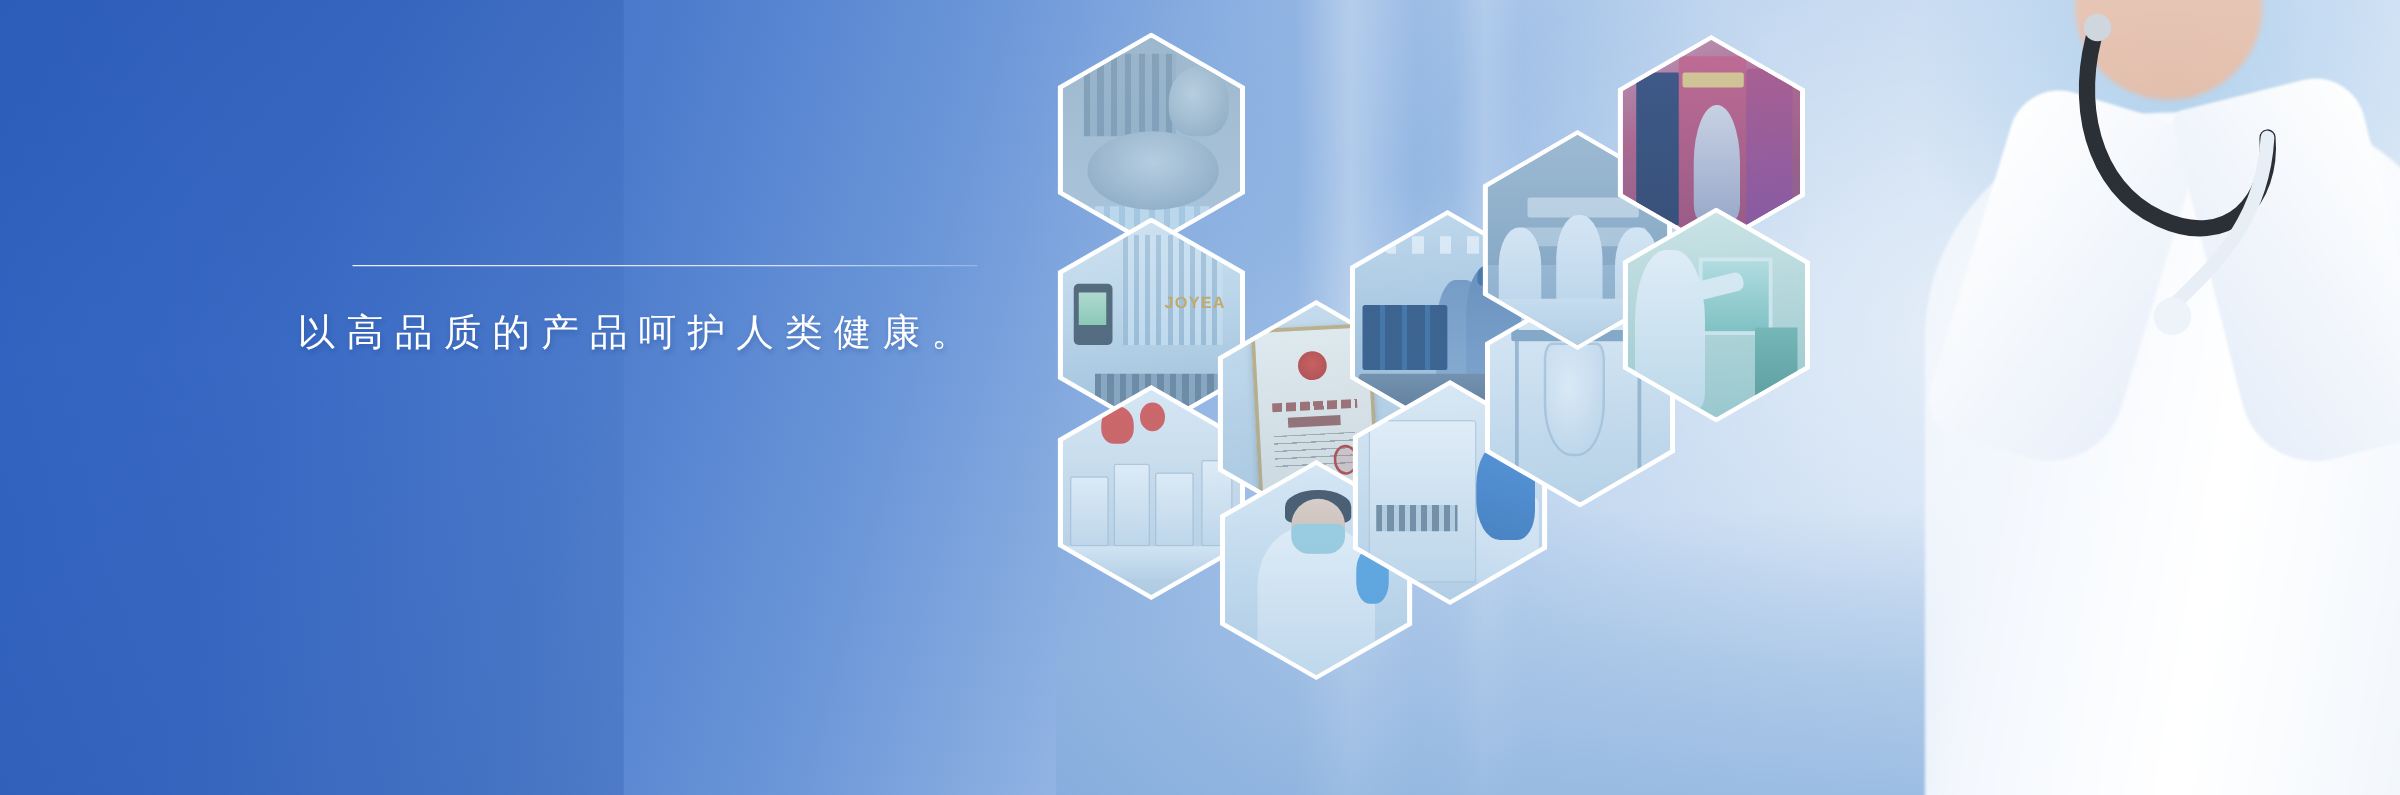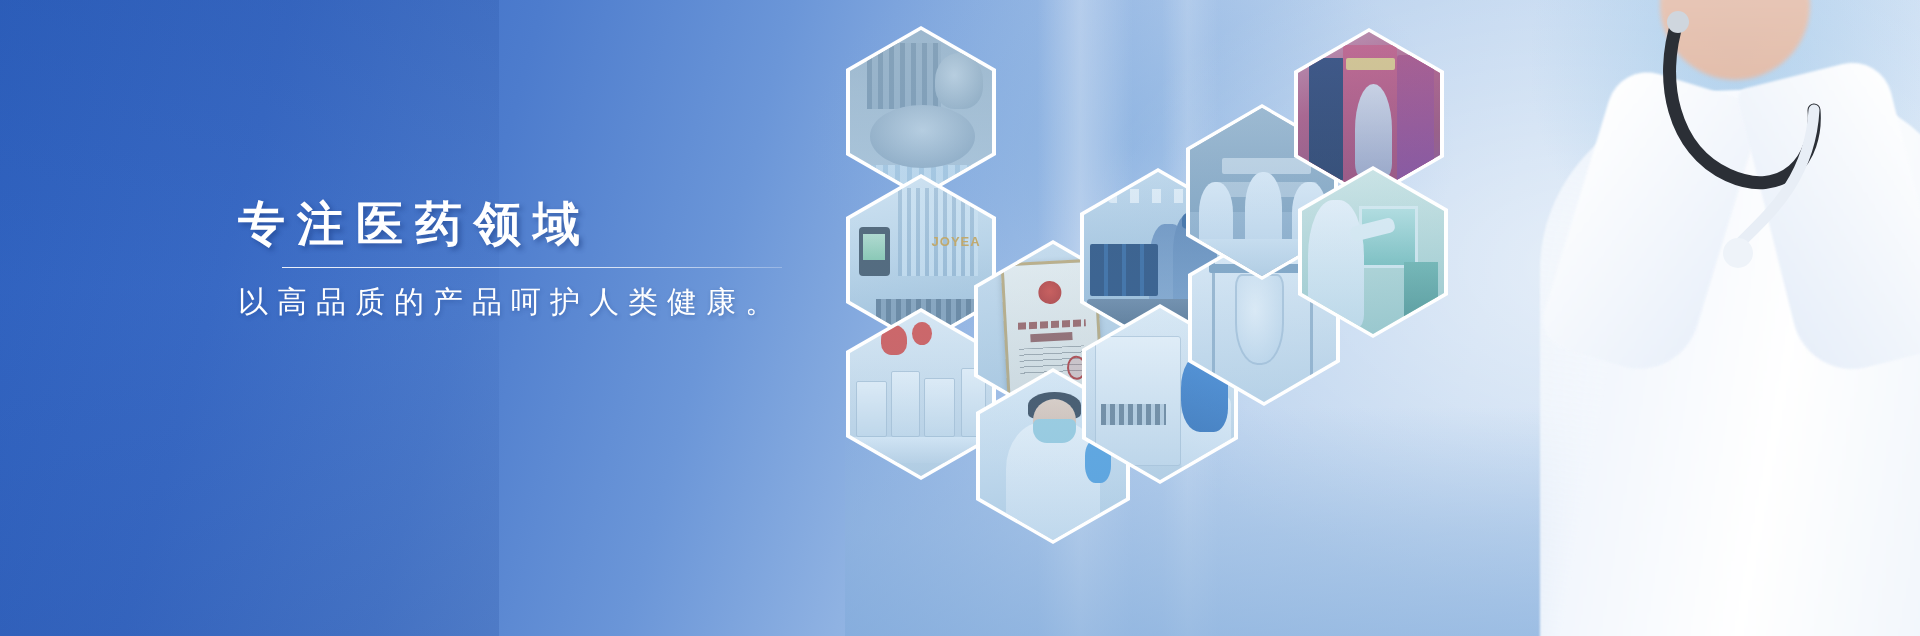--- a/index.html
+++ b/index.html
@@ -40,21 +40,21 @@
   .steth svg{width:100%;height:100%;filter:blur(.5px);}
   .doc-haze{position:absolute;right:0;top:0;width:430px;height:360px;
     background:radial-gradient(ellipse at 55% 25%,rgba(150,195,230,.55),rgba(190,215,238,0) 62%);}
 
   
   .copy{position:absolute;left:238px;top:196px;width:620px;}
   .headline{font-size:47px;line-height:1.18;color:#ffffff;font-weight:700;
     letter-spacing:12px;text-shadow:3px 3px 5px rgba(20,52,120,.45);white-space:nowrap;}
   .rule{margin:16px 0 0 44px;width:500px;height:1px;
     background:linear-gradient(90deg,rgba(255,255,255,.9),rgba(255,255,255,.75) 70%,rgba(255,255,255,.25));}
-  .subline{margin-top:14px;font-size:30px;line-height:1.3;color:#ffffff;
+  .subline{margin-top:34px;font-size:30px;line-height:1.3;color:#ffffff;
     letter-spacing:9px;text-shadow:1px 2px 4px rgba(20,52,120,.30);white-space:nowrap;}
 
   
   .collage{position:absolute;left:828px;top:8px;width:640px;height:520px;}
   .hex{position:absolute;
     clip-path:polygon(50% 0%,100% 25%,100% 75%,50% 100%,0% 75%,0% 25%);
     background:#ffffff;display:block;}
   .hex .inner{position:absolute;inset:4px;
     clip-path:polygon(50% 0%,100% 25%,100% 75%,50% 100%,0% 75%,0% 25%);
     overflow:hidden;}
@@ -223,21 +223,20 @@
       <svg viewBox="0 0 250 300">
         <path d="M60 10 C40 70 55 140 110 165 C165 190 200 150 196 100" fill="none" stroke="#2b2f36" stroke-width="13" stroke-linecap="round"></path>
         <path d="M196 100 C192 170 150 205 120 235" fill="none" stroke="#e8eef6" stroke-width="11" stroke-linecap="round"></path>
         <circle cx="120" cy="243" r="15" fill="#eef3f9"></circle>
         <circle cx="60" cy="12" r="11" fill="#cfd6de"></circle>
       </svg>
     </div>
   </div>
 
   <div class="copy">
-    <div class="headline">专注医药领域</div>
     <div class="rule"></div>
     <div class="subline">以高品质的产品呵护人类健康。</div>
   </div>
 
   <div class="collage">
 
     <div class="hex" style="left:18px;top:18px;width:150px;height:172px;">
       <div class="inner">
           <div class="ph sc-capsule">
             <div class="rods"></div>

